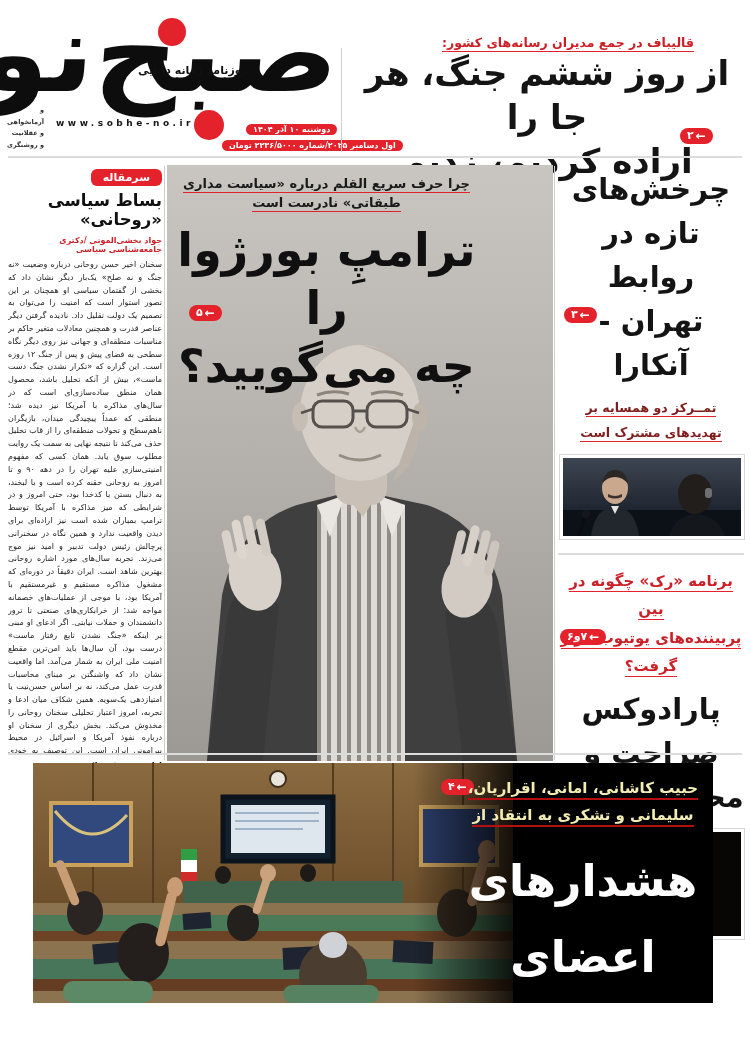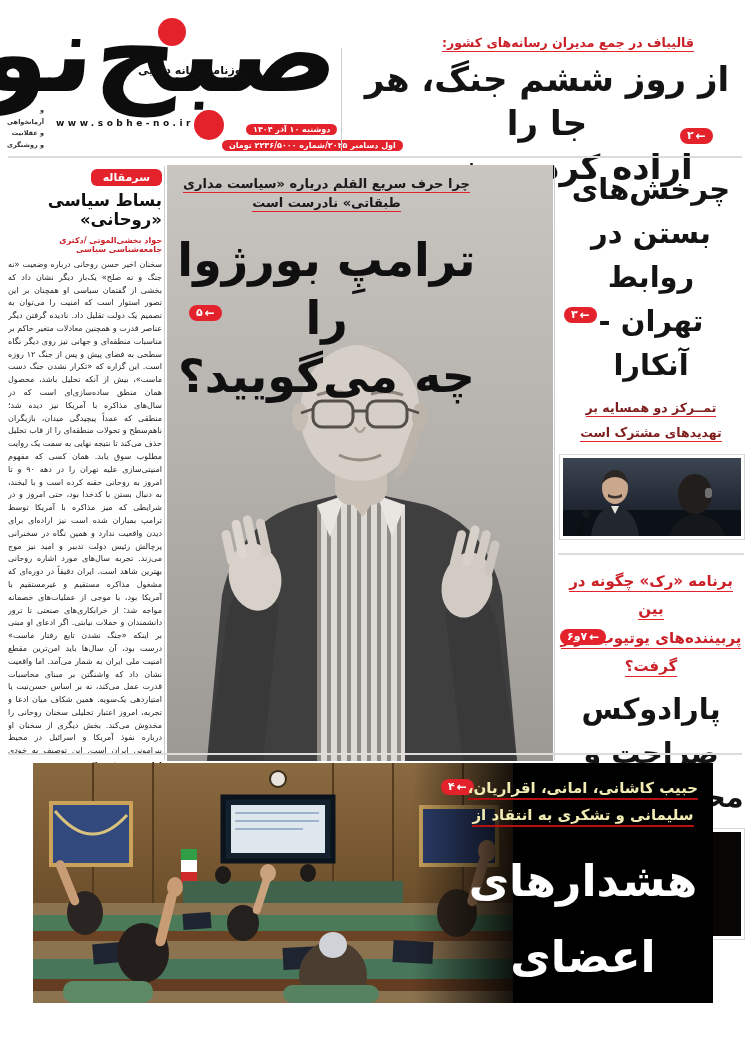--- a/index.html
+++ b/index.html
@@ -76,21 +76,21 @@
     <div class="abs tagline" style="left:86px;top:60px;">روزنامه زمانه دانایی</div>
     <div class="abs brand-url" style="left:4px;top:114px;">www.sobhe-no.ir</div>
     <div class="abs date-badge" style="left:194px;top:120px;">دوشنبه ۱۰ آذر ۱۴۰۴</div>
     <div class="abs date-badge" style="left:170px;top:136px;">اول دسامبر ۲۰۲۵/شماره ۲۲۳۶/۵۰۰۰ تومان</div>
   </div>
 
   <div class="abs rule-v" style="left:341px;top:48px;height:104px;"></div>
 
   <div class="abs top-story" style="left:352px;top:32px;width:390px;">
     <span class="kicker-red u-red">قالیباف در جمع مدیران رسانه‌های کشور:</span>
-    <div class="headline" style="margin-top:6px;">از روز ششم جنگ، هر جا را</div>
+    <div class="headline" style="">از روز ششم جنگ، هر جا را</div>
     <div class="headline">اراده کردیم، زدیم</div>
     <span class="badge abs" style="left:328px;top:96px;">
         <span class="arr">←</span>
         <span>۲</span>
       </span>
   </div>
 
   <div class="abs rule-h" style="left:8px;width:734px;top:156px;"></div>
 
   <div class="abs" style="left:8px;top:166px;width:154px;">
@@ -156,35 +156,35 @@
         <ellipse cx="300" cy="420" rx="25" ry="33" fill="#d2cbc3"></ellipse>
         <rect x="278" y="368" width="9" height="38" rx="4.5" fill="#d2cbc3"></rect>
         <rect x="290" y="360" width="9" height="42" rx="4.5" fill="#d8d1c9"></rect>
         <rect x="302" y="362" width="9" height="40" rx="4.5" fill="#d2cbc3"></rect>
         <rect x="313" y="370" width="9" height="36" rx="4.5" fill="#ccc5bd"></rect>
       </g>
     </svg>
 
     <div class="abs" style="left:0;top:8px;width:319px;text-align:center;">
       <span class="main-kicker u-red">چرا حرف سریع القلم درباره «سیاست مداری طبقاتی» نادرست است</span>
-      <div class="main-headline" style="margin-top:20px;">ترامپِ بورژوا را</div>
+      <div class="main-headline" style="margin-top:10px;">ترامپِ بورژوا را</div>
       <div class="main-headline">چه می‌گویید؟</div>
     </div>
     <span class="badge abs" style="left:22px;top:140px;">
         <span class="arr">←</span>
         <span>۵</span>
       </span>
   </div>
 
   <div class="abs" style="left:558px;top:165px;width:186px;">
 
     <div style="position:relative;">
       <div class="rc-h1" style="margin-top:2px;">
         <div>چرخش‌های</div>
-        <div>بستن در روابط</div>
+        <div>تازه در روابط</div>
         <div>تهران - آنکارا</div>
       </div>
       <div class="rc-sub" style="margin-top:8px;">
         <div><span class="u-red">تمــرکز دو همسایه بر</span></div>
         <div><span class="u-red">تهدیدهای مشترک است</span></div>
       </div>
       <span class="badge abs" style="left:6px;top:140px;">
           <span class="arr">←</span>
           <span>۳</span>
         </span>

